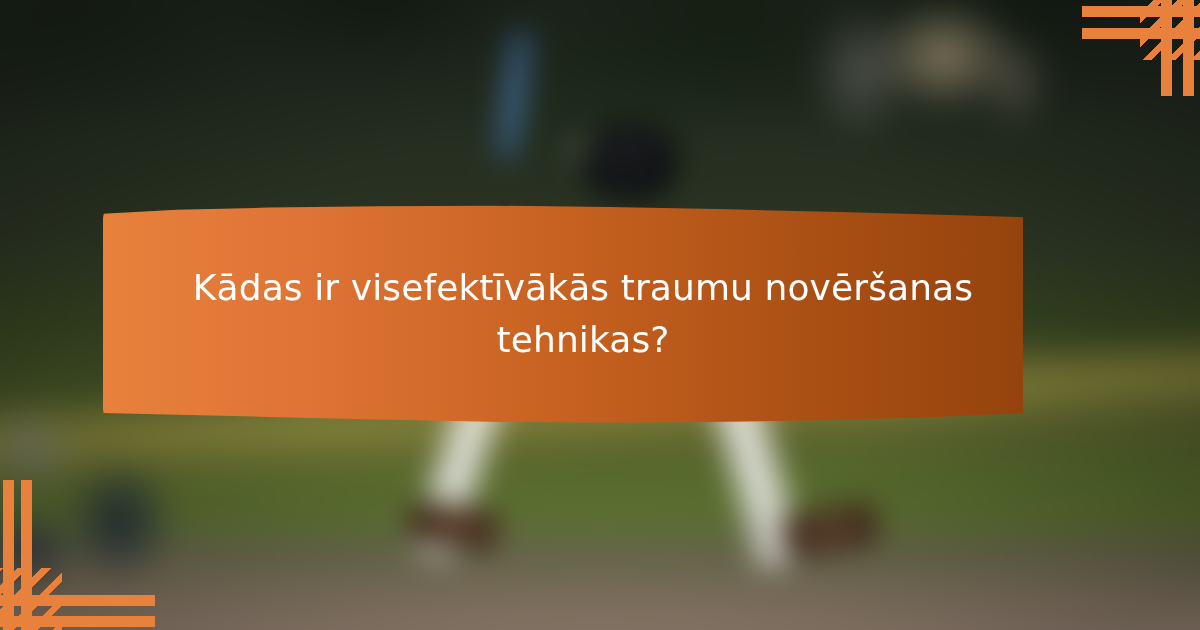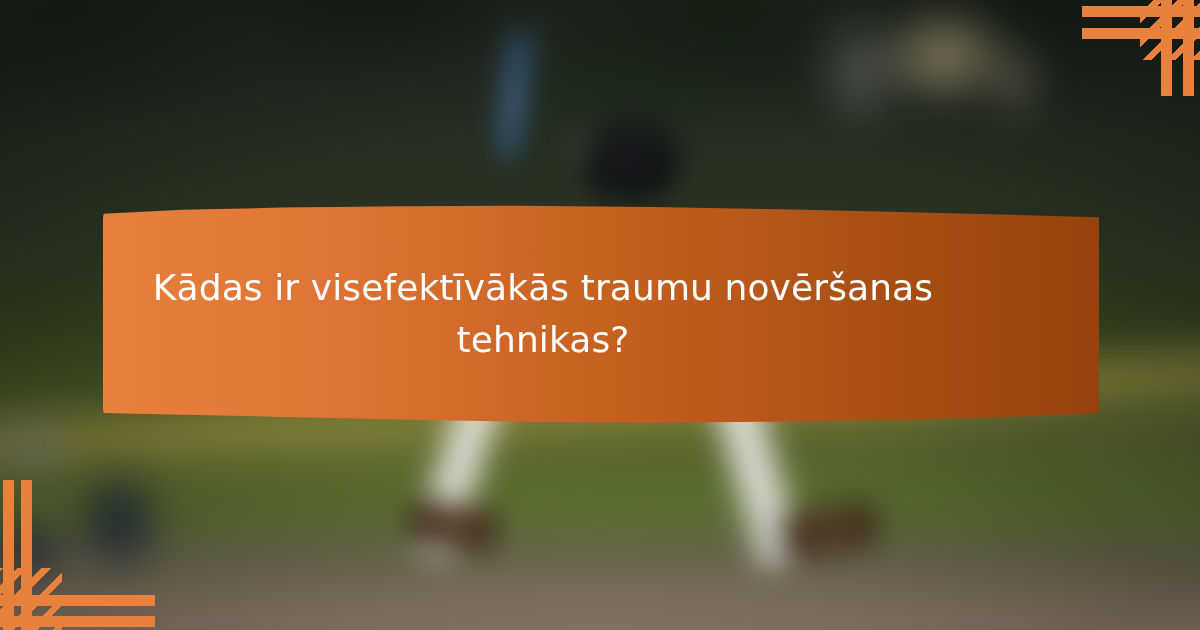--- a/index.html
+++ b/index.html
@@ -123,33 +123,33 @@
     position: absolute;
     inset: 0;
     filter: blur(14px);
   }
 
   
   #banner {
     position: absolute;
     left: 103px;
     top: 205px;
-    width: 996px;
+    width: 920px;
     height: 218px;
     background: linear-gradient(to right, #E8813C 0%, #DE7435 22%, #C5601F 52%, #A94F14 78%, #95430D 100%);
     border-radius: 14px;
     clip-path: polygon(
       0% 4%,   8% 2.2%, 18% 1.2%, 30% 0.6%, 42% 0.3%, 55% 0.9%,
       68% 2.0%, 80% 3.2%, 90% 4.4%, 100% 5.6%,
       100% 95.5%, 90% 97.4%, 80% 98.6%, 68% 99.4%,
       55% 99.9%, 42% 99.4%, 30% 98.4%, 18% 97.2%, 8% 96.2%, 0% 95.4%
     );
     display: flex;
     align-items: center;
-    justify-content: flex-start;
+    justify-content: flex-end;
     box-shadow: 0 6px 26px rgba(0,0,0,0.40);
   }
   #banner-title {
     color: #FFFFFF;
     font-size: 36px;
     font-weight: 400;
     line-height: 1.44;
     text-align: center;
     max-width: 800px;
     letter-spacing: 0.1px;

